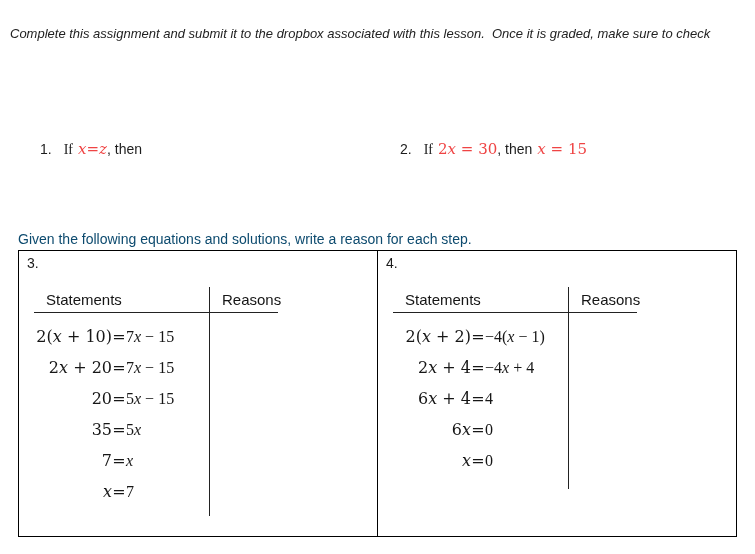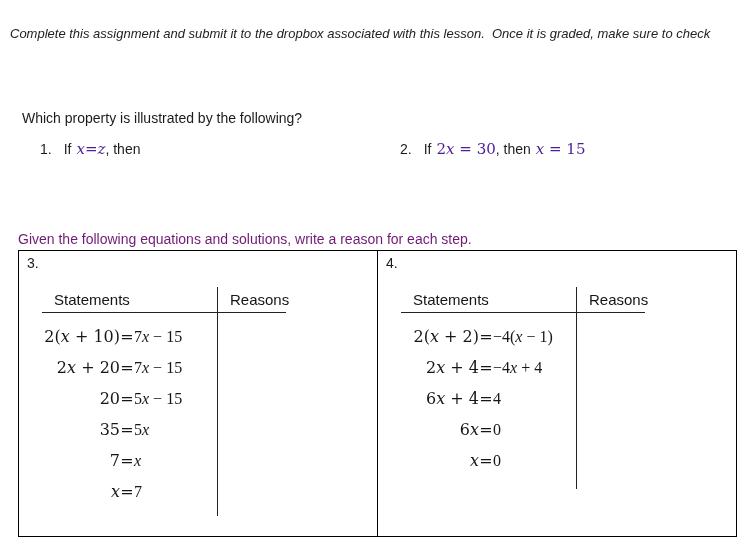--- a/index.html
+++ b/index.html
@@ -14,34 +14,34 @@
   .intro{
     position:absolute;top:25px;left:10px;width:735px;text-align:left;
     font-style:italic;font-size:13px;line-height:18px;color:#222;
   }
   .intro-line{white-space:pre-wrap;}
   .prompt-property{position:absolute;left:22px;top:110px;font-size:14px;color:#1b1b1b;}
   .question{position:absolute;top:140px;font-size:14px;display:flex;align-items:baseline;}
   .q0{left:40px;}
   .q1{left:400px;}
   .qnum{margin-right:12px;}
-  .qlead{margin-right:5px;}
+  .qlead{margin-right:5px;font-family:Liberation Serif, serif;}
   .qconn{margin-right:5px;}
-  .math{font-family:"DejaVu Serif",serif;font-size:15px;color:#4c1d95;white-space:pre;}
+  .math{font-family:"DejaVu Serif",serif;font-size:15px;color:#ef4444;white-space:pre;}
   .mvar{font-style:italic;}
-  .prompt-reasons{position:absolute;left:18px;top:231px;font-size:14px;color:#701a75;}
+  .prompt-reasons{position:absolute;left:18px;top:231px;font-size:14px;color:#0c4a6e;}
   .bigbox{
     position:absolute;left:18px;top:250px;width:719px;height:287px;
     border:1.5px solid #000;box-sizing:border-box;display:flex;background:#fff;
   }
   .cell{position:relative;box-sizing:border-box;height:100%;}
   .cell0{width:359px;border-right:1.5px solid #000;}
   .cell1{flex:1;}
   .pnum{position:absolute;left:8px;top:4px;font-size:14px;color:#1b1b1b;}
-  .ptable{position:absolute;left:23px;top:36px;display:grid;grid-template-columns:176px 68px;}
+  .ptable{position:absolute;left:15px;top:36px;display:grid;grid-template-columns:176px 68px;}
   .ph{
     font-size:15px;color:#151515;border-bottom:1px solid #222;height:26px;
     display:flex;align-items:flex-end;padding:0 0 4px 12px;box-sizing:border-box;white-space:nowrap;
   }
   .phs{border-right:1px solid #222;}
   .padL{height:8px;border-right:1px solid #222;}
   .padR{height:8px;}
   .stm{
     height:31px;border-right:1px solid #222;box-sizing:border-box;padding-right:5px;
     display:grid;grid-template-columns:1fr 14px 1fr;align-items:center;
@@ -55,21 +55,20 @@
   .cell0 .spL{height:9px;}
   .cell1 .spL{height:13px;}
 </style>
 </head>
 <body>
 
 <div class="page">
   <div class="intro">
       <div class="intro-line">Complete this assignment and submit it to the dropbox associated with this lesson.  Once it is graded, make sure to check</div>
     </div>
-  <div class="prompt-property">Which property is illustrated by the following?</div>
   <div class="question q0">
       <span class="qnum">1.</span>
       <span class="qlead">If</span>
       <span class="math"><span class="mvar">x</span><span>=</span><span class="mvar">z</span></span>
       <span class="qconn">, then</span>
     </div>
   <div class="question q1">
       <span class="qnum">2.</span>
       <span class="qlead">If</span>
       <span class="math"><span>2</span><span class="mvar">x</span><span> </span><span>=</span><span> </span><span>3</span><span>0</span></span>

